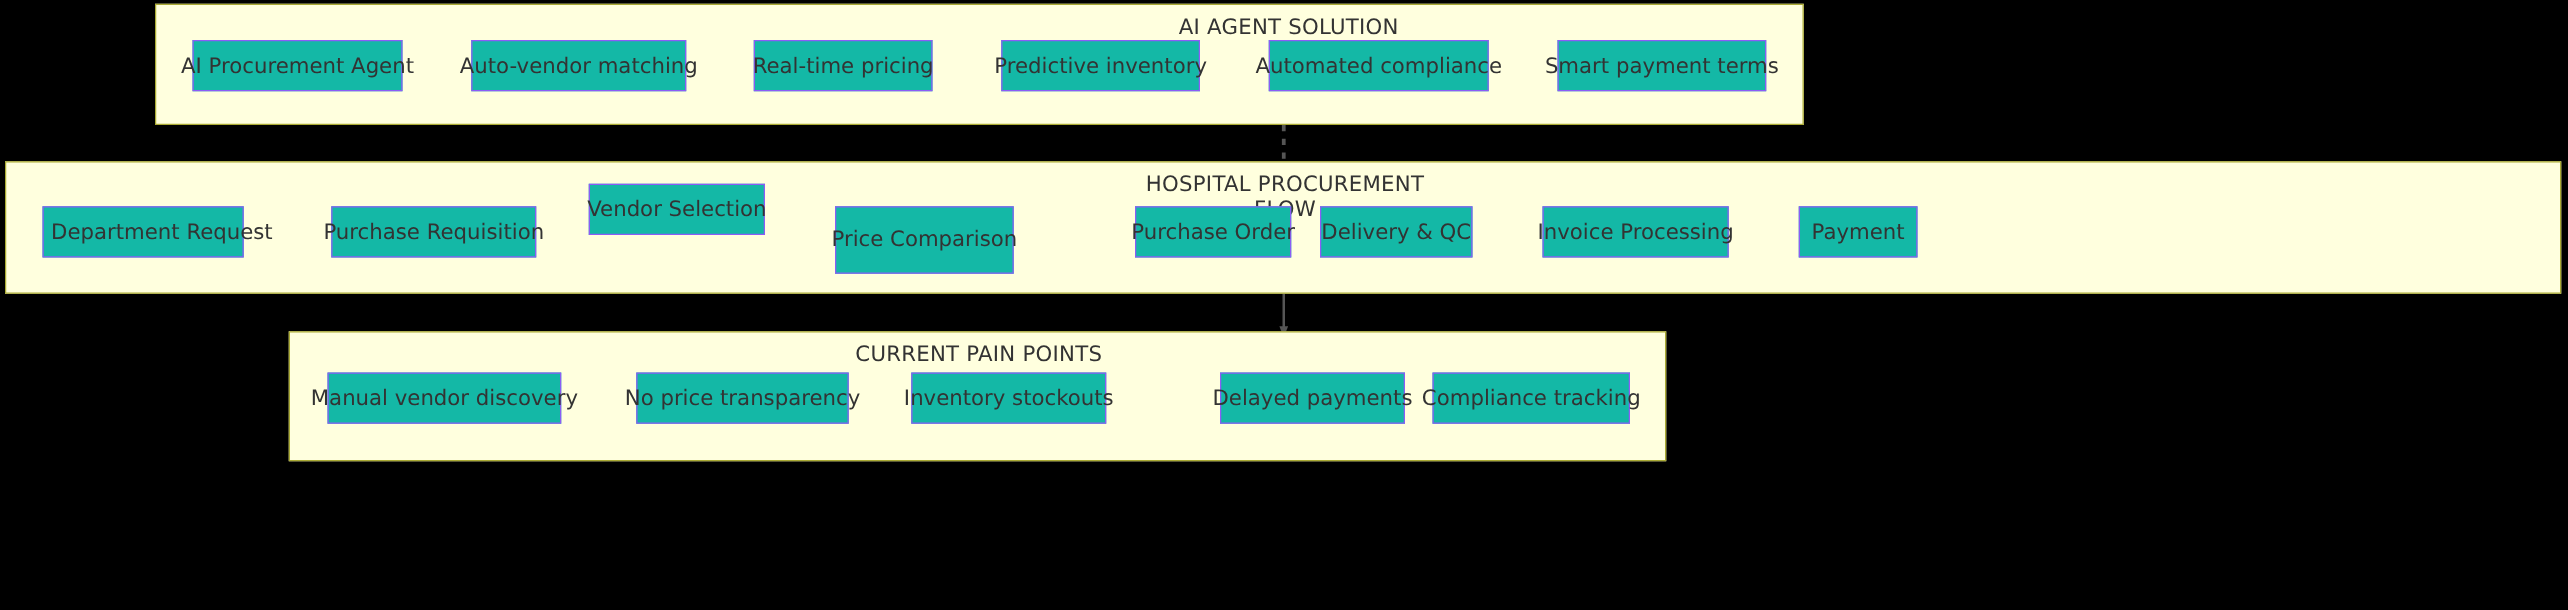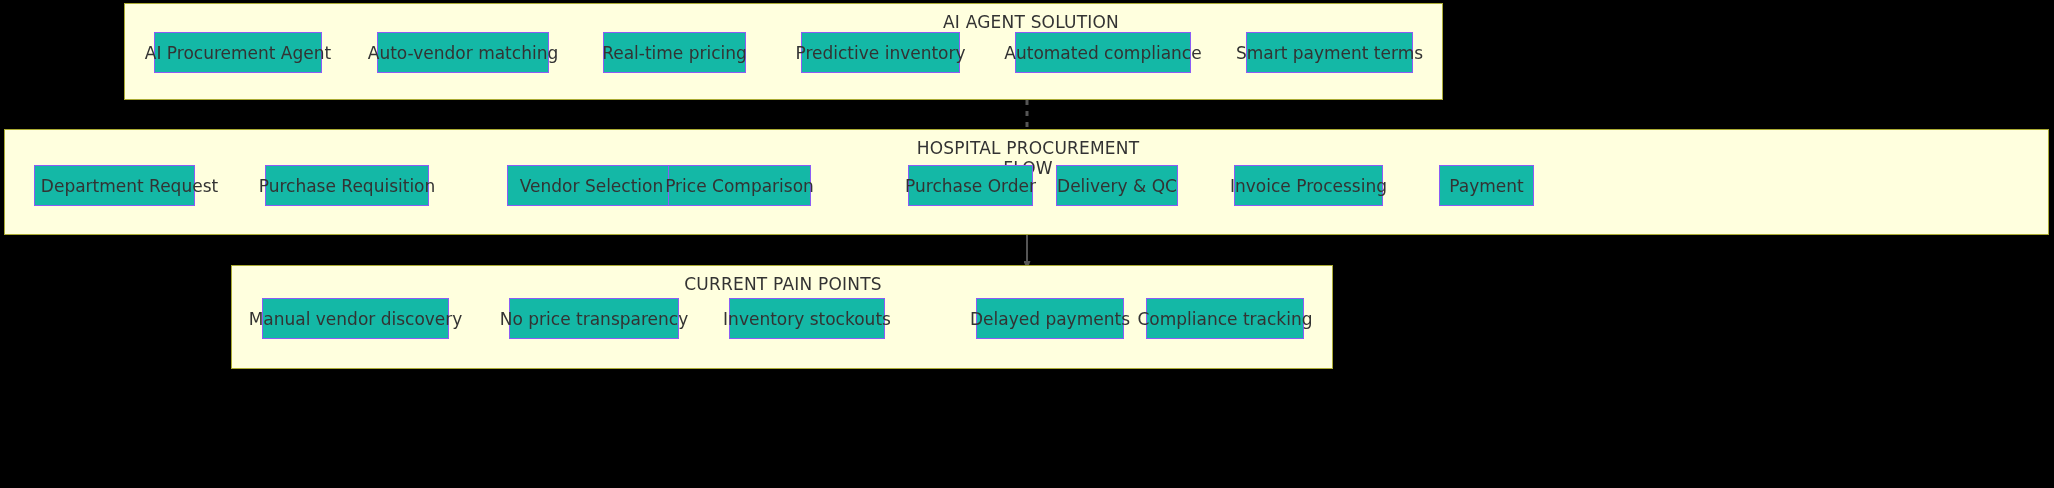--- a/index.html
+++ b/index.html
@@ -116,22 +116,22 @@
       <div class="node" style="left: 603px; top: 32px; width: 143px; height: 41px;">Real-time pricing</div>
       <div class="node" style="left: 801px; top: 32px; width: 159px; height: 41px;">Predictive inventory</div>
       <div class="node" style="left: 1015px; top: 32px; width: 176px; height: 41px;">Automated compliance</div>
       <div class="node" style="left: 1246px; top: 32px; width: 167px; height: 41px;">Smart payment terms</div>
       <div class="subgraph" style="left: 4px; top: 129px; width: 2045px; height: 106px; padding-left: 37px;">
         <div class="subgraph-title" style="left: 723px; width: 600px; right: auto;">HOSPITAL PROCUREMENT
 FLOW</div>
       </div>
       <div class="node" style="left: 34px; top: 165px; width: 161px; height: 41px; padding-left: 44px;">Department Request</div>
       <div class="node" style="left: 265px; top: 165px; width: 164px; height: 41px;">Purchase Requisition</div>
-      <div class="node" style="left: 471px; top: 165px; width: 169px; height: 41px; margin-left: 36px;">Vendor Selection</div>
-      <div class="node" style="left: 668px; top: 165px; width: 143px; height: 41px;">Price Comparison</div>
+      <div class="node" style="left: 471px; top: 147px; width: 141px; height: 41px;">Vendor Selection</div>
+      <div class="node" style="left: 668px; top: 165px; width: 143px; height: 54px;">Price Comparison</div>
       <div class="node" style="left: 908px; top: 165px; width: 125px; height: 41px;">Purchase Order</div>
       <div class="node" style="left: 1056px; top: 165px; width: 122px; height: 41px;">Delivery &amp; QC</div>
       <div class="node" style="left: 1234px; top: 165px; width: 149px; height: 41px;">Invoice Processing</div>
       <div class="node" style="left: 1439px; top: 165px; width: 95px; height: 41px;">Payment</div>
       <div class="subgraph" style="left: 231px; top: 265px; width: 1102px; height: 104px;">
         <div class="subgraph-title" style="left: 251px; width: 600px; right: auto;">CURRENT PAIN POINTS</div>
       </div>
       <div class="node" style="left: 262px; top: 298px; width: 187px; height: 41px;">Manual vendor discovery</div>
       <div class="node" style="left: 509px; top: 298px; width: 170px; height: 41px;">No price transparency</div>
       <div class="node" style="left: 729px; top: 298px; width: 156px; height: 41px;">Inventory stockouts</div>

